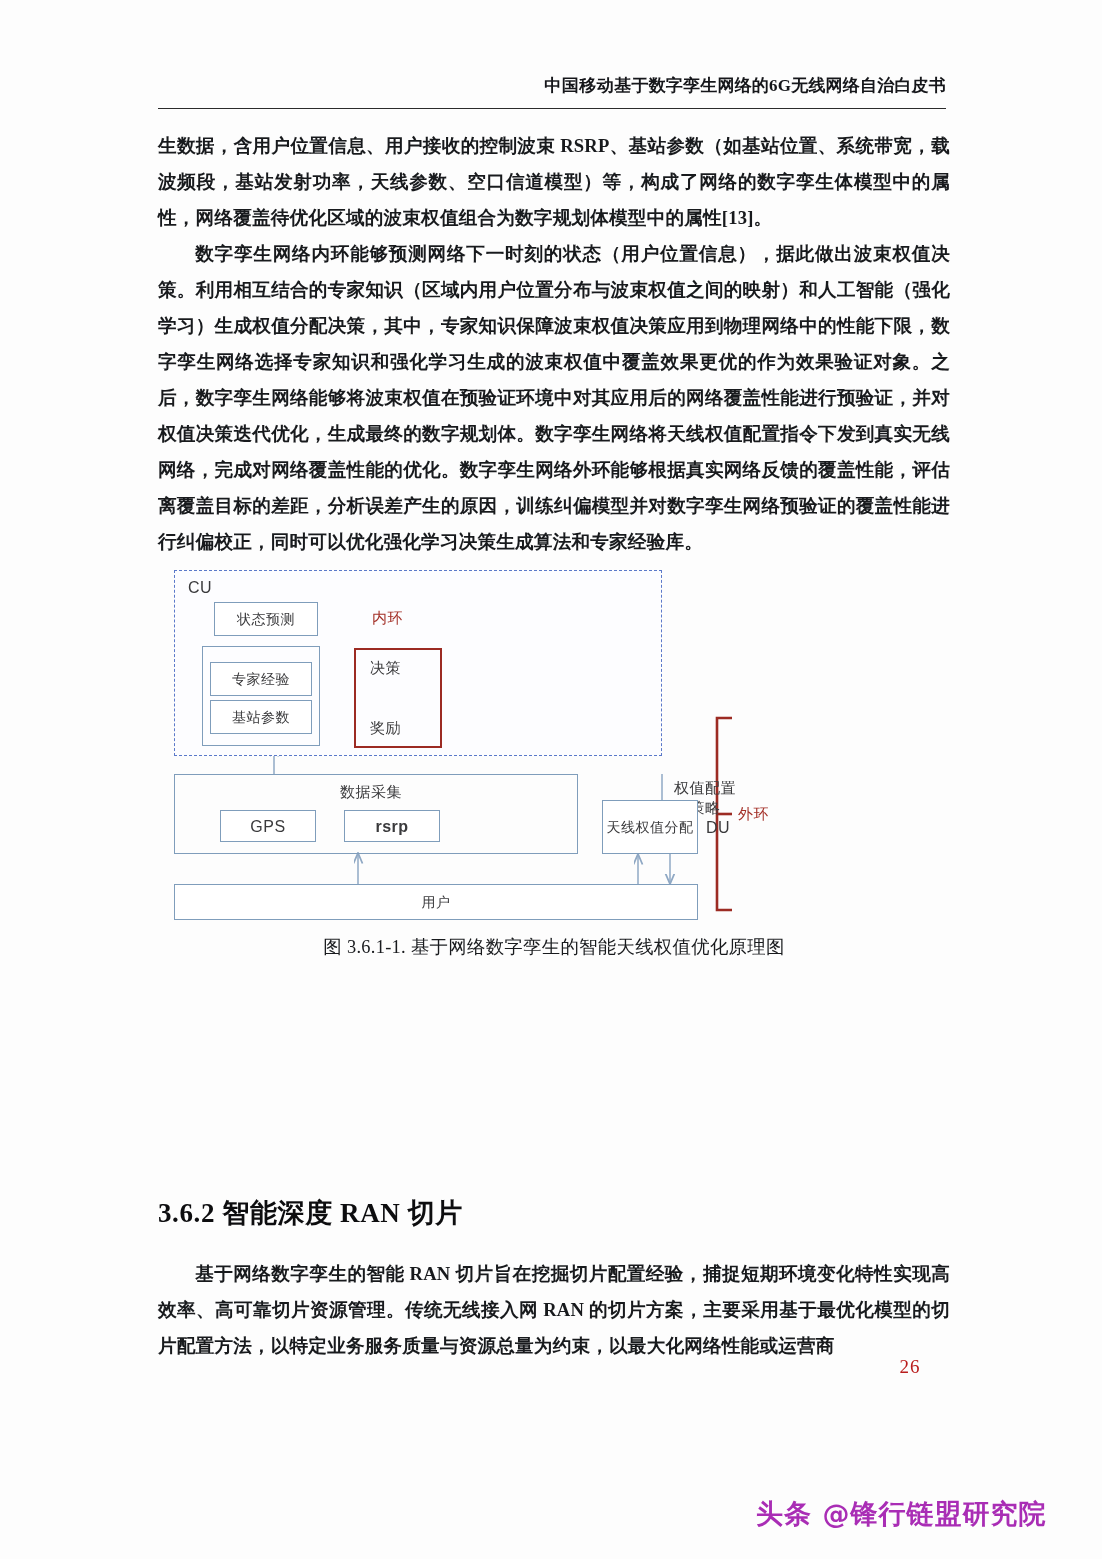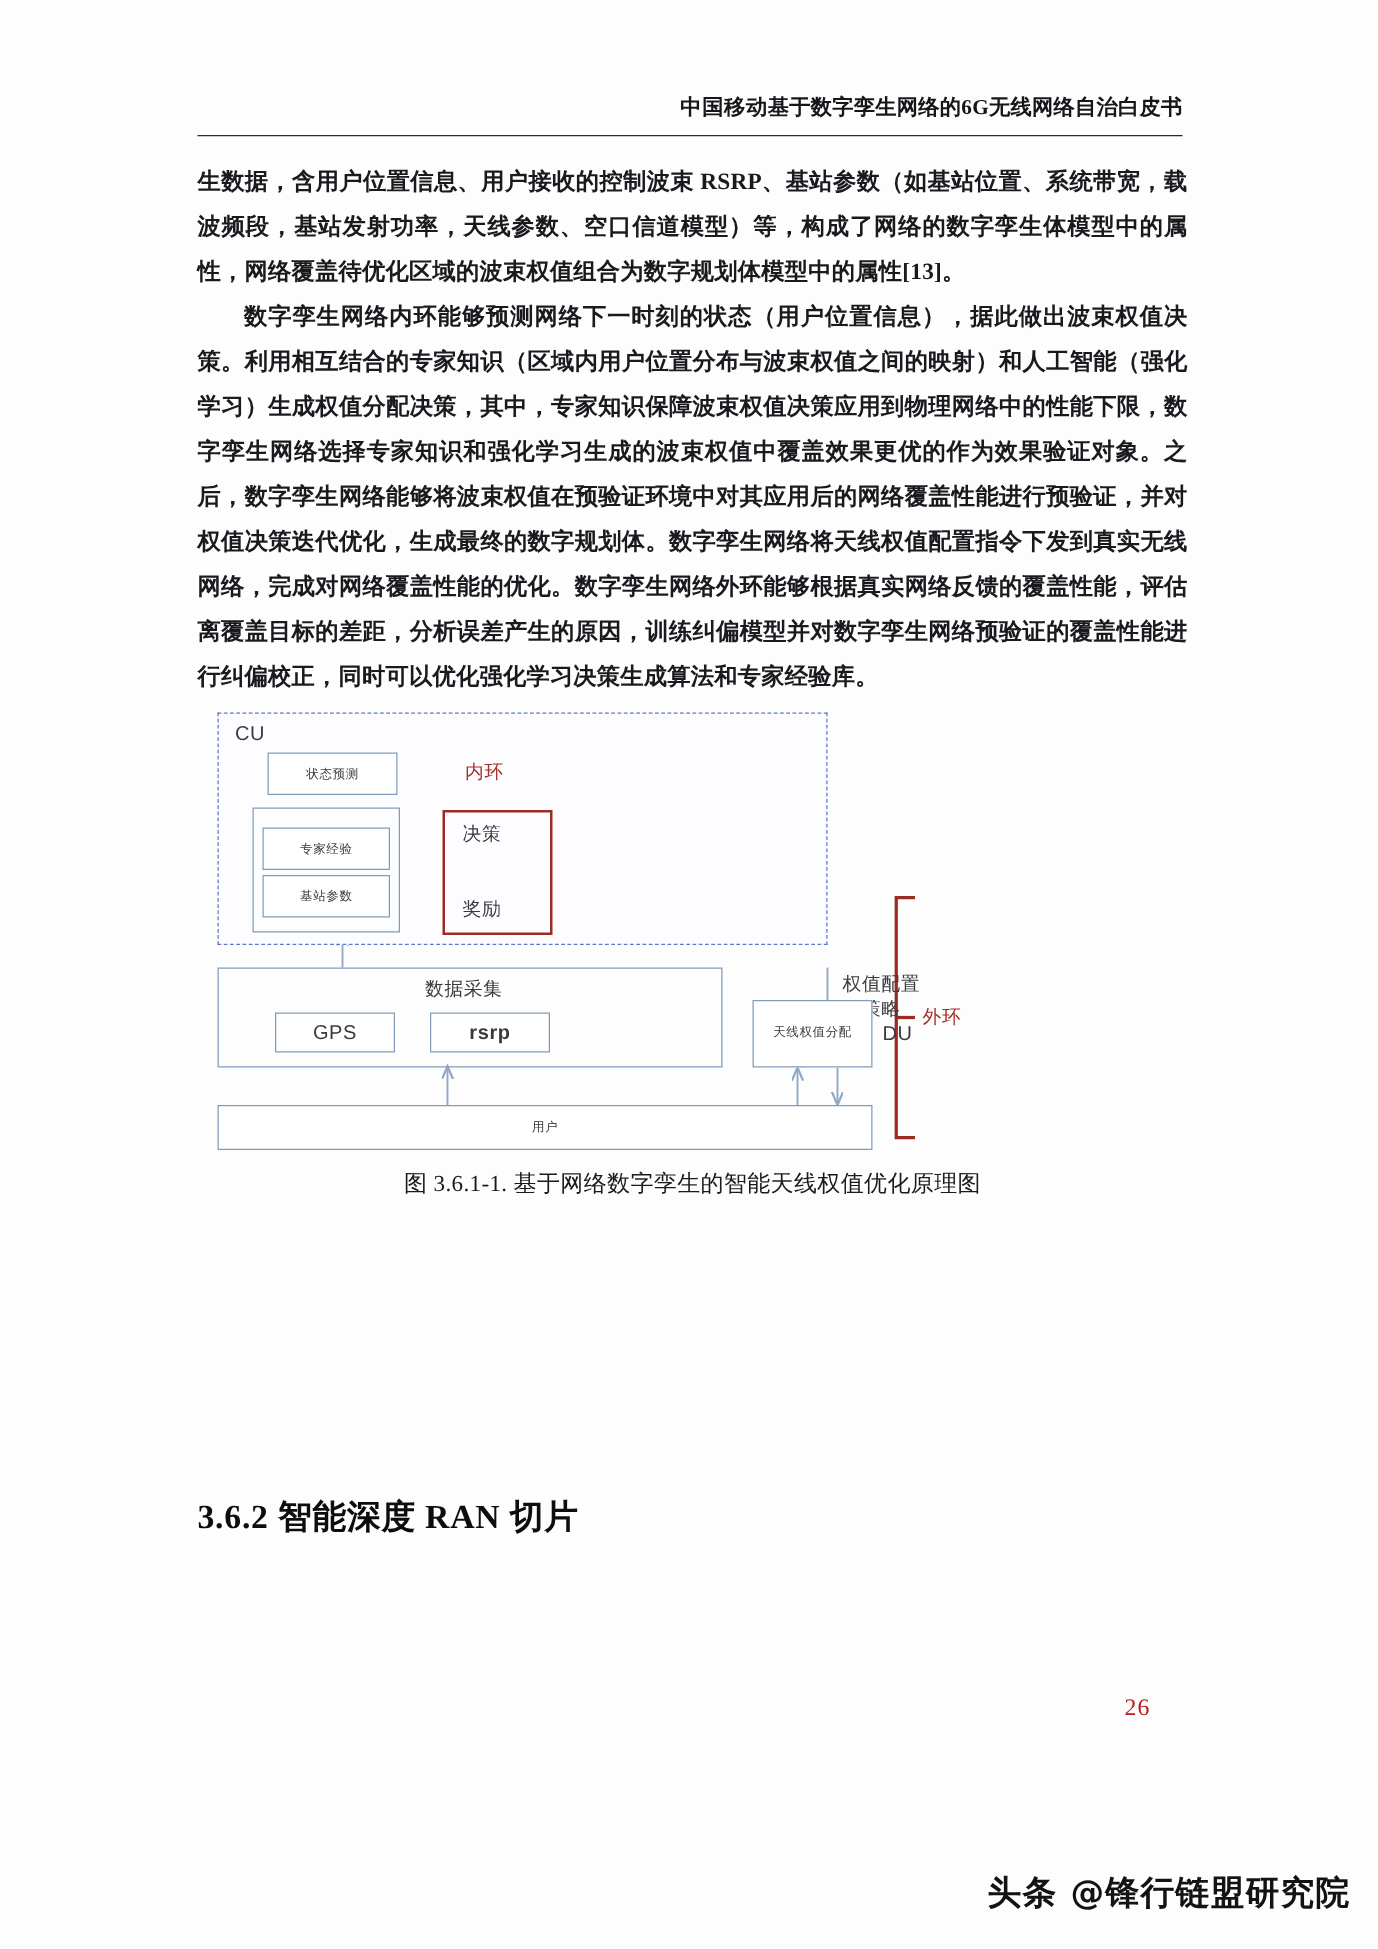--- a/index.html
+++ b/index.html
@@ -99,21 +99,21 @@
   .dbox {
     position: absolute;
     box-sizing: border-box;
     border: 1.6px solid #7f9dbb;
     background: #ffffff;
     display: flex;
     align-items: center;
     justify-content: center;
     text-align: center;
     font-family: "Liberation Sans", "DejaVu Sans", sans-serif;
-    font-size: 10px;
+    font-size: 14px;
     line-height: 19px;
     color: #3a3a3c;
     letter-spacing: 0.5px;
   }
   .dbox.plain {
     border: none;
     background: transparent;
   }
   .cu-dash {
     position: absolute;
@@ -153,24 +153,23 @@
 
   
   .watermark {
     position: absolute;
     left: 756px;
     top: 1496px;
     font-family: "DejaVu Sans", "Liberation Sans", sans-serif;
     font-size: 27px;
     font-weight: 700;
     letter-spacing: 1px;
-    color: #000000;
+    color: #a21caf;
     opacity: 0.92;
     white-space: nowrap;
-    margin-left: 34px;
   }
 </style>
 </head>
 <body>
 
 <div class="page">
 
   <div class="header">
     <span class="left">中国移动</span>
     <span class="right">基于数字孪生网络的6G无线网络自治白皮书</span>
@@ -252,18 +251,21 @@
     </div>
 
     <div class="caption">图 3.6.1-1. 基于网络数字孪生的智能天线权值优化原理图</div>
   </div>
 
 
   <div class="content" style="top:1192px;">
     <h2 class="section">3.6.2 智能深度 RAN 切片</h2>
   </div>
 
+  <div class="content" style="top:1256px;">
+    <p class="para indent">基于网络数字孪生的智能 RAN 切片旨在挖掘切片配置经验，捕捉短期环境变化特性实现高效率、高可靠切片资源管理。传统无线接入网 RAN 的切片方案，主要采用基于最优化模型的切片配置方法，以特定业务服务质量与资源总量为约束，以最大化网络性能或运营商</p>
+  </div>
 
   <div class="pagenum">26</div>
 
   <div class="watermark">头条 @锋行链盟研究院</div>
 
 </div>
 
 </body></html>

